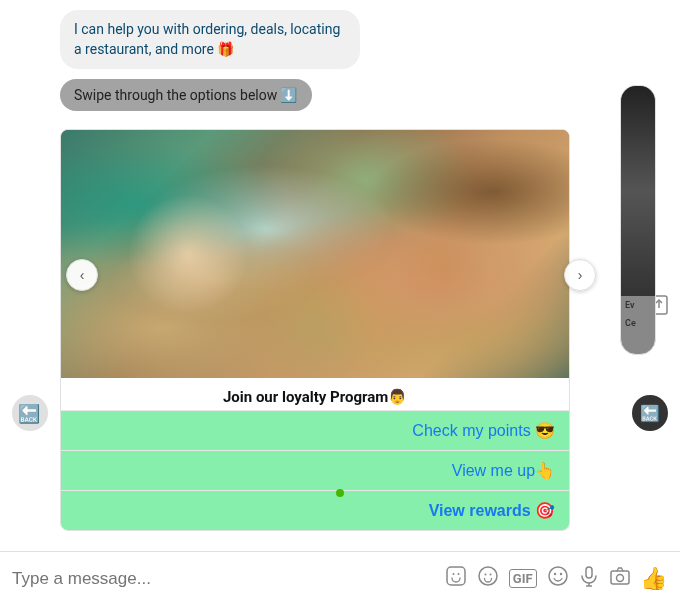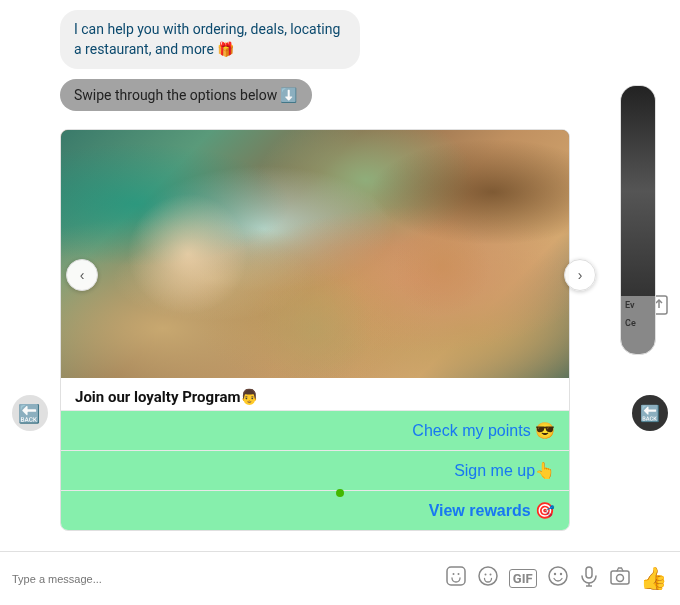--- a/index.html
+++ b/index.html
@@ -148,20 +148,21 @@
 
     .card-content {
       padding: 10px 14px 0;
     }
 
     .card-title {
       font-size: 15px;
       font-weight: 700;
       color: #111;
       margin-bottom: 4px;
+      text-align: center;
     }
 
     .card-desc {
       font-size: 13px;
       color: #555;
       margin-bottom: 6px;
     }
 
     .card-actions {
       border-top: 1px solid #e8e8e8;
@@ -234,21 +235,21 @@
       align-items: center;
       gap: 10px;
       background: #fff;
       height: 54px;
     }
 
     .message-input {
       flex: 1;
       border: none;
       outline: none;
-      font-size: 11px;
+      font-size: 17px;
       color: #aaa;
       background: transparent;
     }
 
     .input-icons {
       display: flex;
       align-items: center;
       gap: 10px;
     }
 
@@ -357,21 +358,21 @@
 
         <div class="carousel-card">
           <div class="card-image">
             <div class="food-scene"></div>
           </div>
           <div class="card-content">
             <div class="card-title">Join our loyalty Program👨</div>
           </div>
           <div class="card-actions">
             <button class="card-action-btn">Check my points 😎</button>
-            <button class="card-action-btn">Sign me up👆</button>
+            <button class="card-action-btn">View me up👆</button>
             <button class="card-action-btn">View rewards 🎯</button>
           </div>
         </div>
       </div>
     </div>
 
     <div class="quick-replies">
       
       
     </div>

